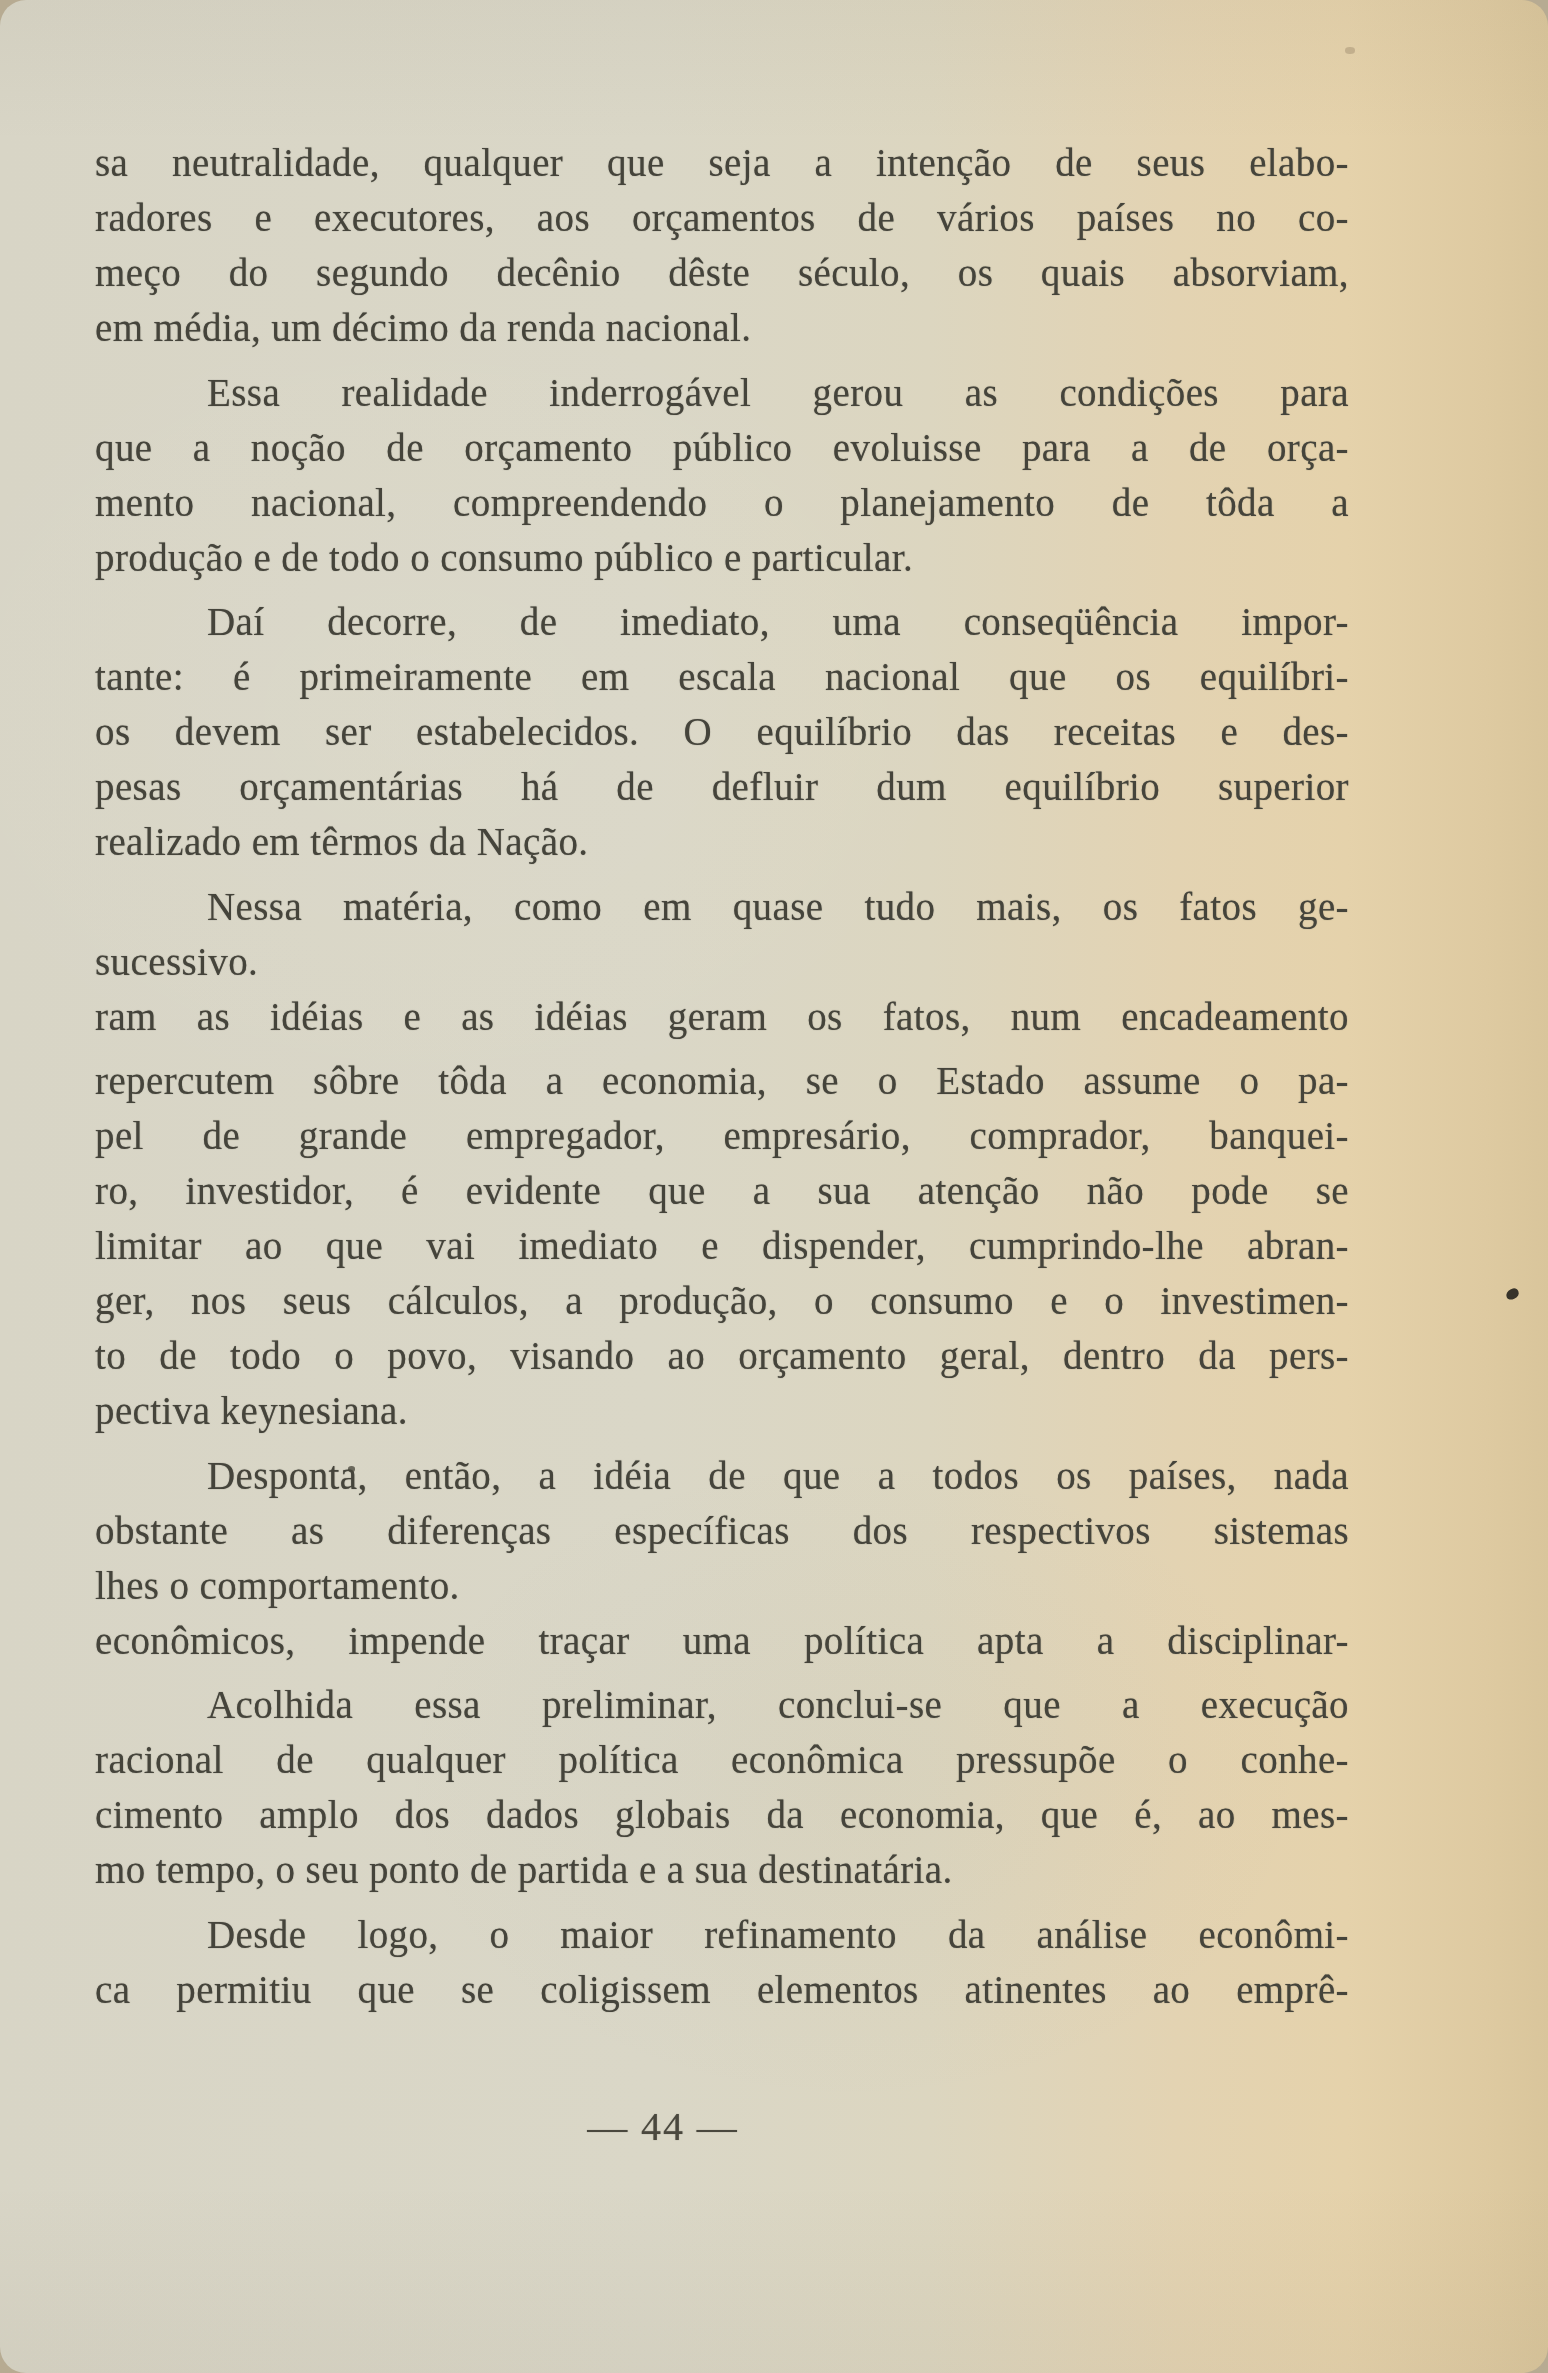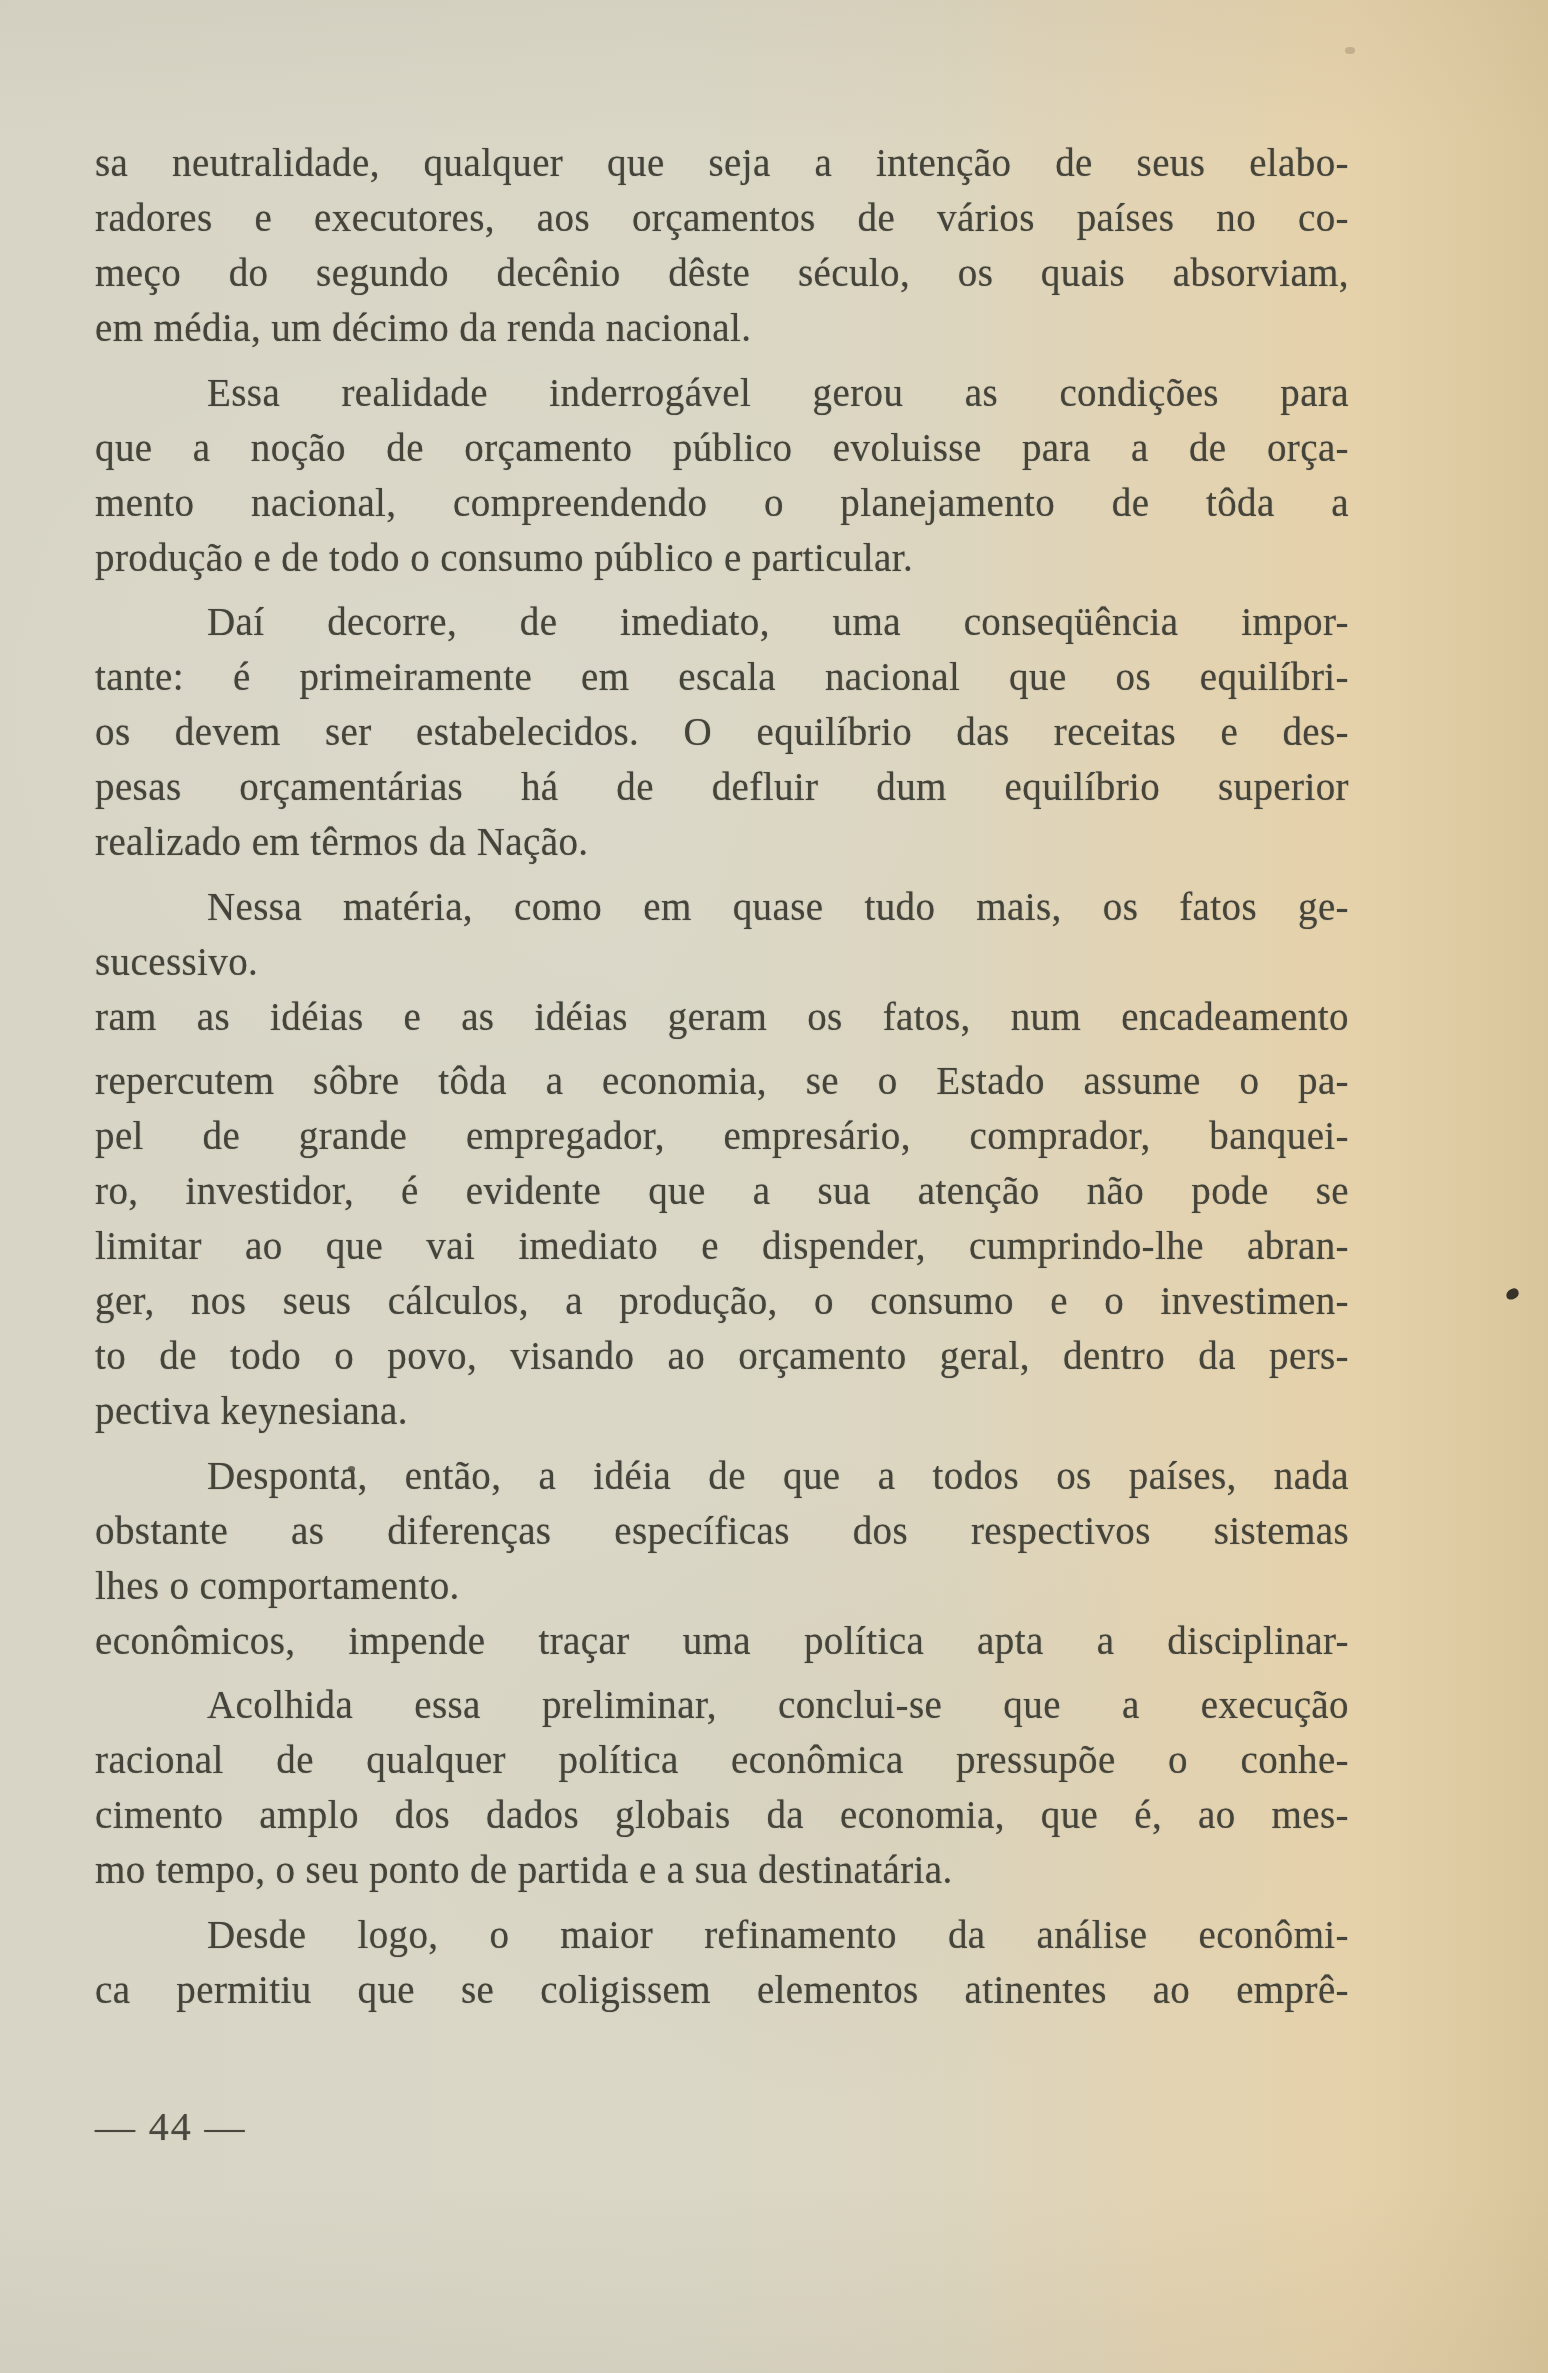--- a/index.html
+++ b/index.html
@@ -7,34 +7,36 @@
     position:relative;
     width:1548px; height:2373px;
     margin:0 auto;
     overflow:hidden;
     font-family:"Liberation Serif","DejaVu Serif",serif;
     background:
       radial-gradient(ellipse 852px 662px at 28% 30%, rgba(255,255,255,0.05), rgba(255,255,255,0) 70%),
       radial-gradient(ellipse 662px 473px at 55% 75%, rgba(120,110,85,0.04), rgba(120,110,85,0) 70%),
       linear-gradient(180deg, rgba(110,100,80,0.05) 0%, rgba(110,100,80,0) 6%, rgba(110,100,80,0) 92%, rgba(110,100,80,0.06) 100%),
       linear-gradient(90deg, #d8d5c6 0%, #dad7c7 42%, #dcd6c0 60%, #e3d3b2 76%, #e5d2ab 87%, #decaa1 96%, #d9c59b 100%);
+    border-radius: 26px;
   }
   .textblock {
     position:absolute; left:95px; top:135px; width:1254px;
     color:#45443b;
     font-size:39px; line-height:55px;
     letter-spacing:0.4px;
     text-shadow:0 0 1.1px rgba(62,60,52,0.55);
   }
   .p { margin:0 0 9.5px 0; }
   .ln { text-align:justify; text-align-last:justify; white-space:normal; }
   .ln.end { text-align-last:left; }
   .ln.ind { text-indent:112px; }
   .pagenum {
     position:absolute; left:95px; top:2103px; width:1136px;
+    text-align:center;
     color:#4a483e; font-size:40px; letter-spacing:1.9px;
     text-shadow:0 0 1.1px rgba(62,60,52,0.5);
   }
   .ink-speck {
     position:absolute; left:1506px; top:1289px; width:13.2px; height:10.4px;
     background:#37332a; border-radius:62% 45% 55% 50%;
     transform:rotate(-24deg);
   }
   .print-dot {
     position:absolute; left:348px; top:1466px; width:6.6px; height:5.7px;

